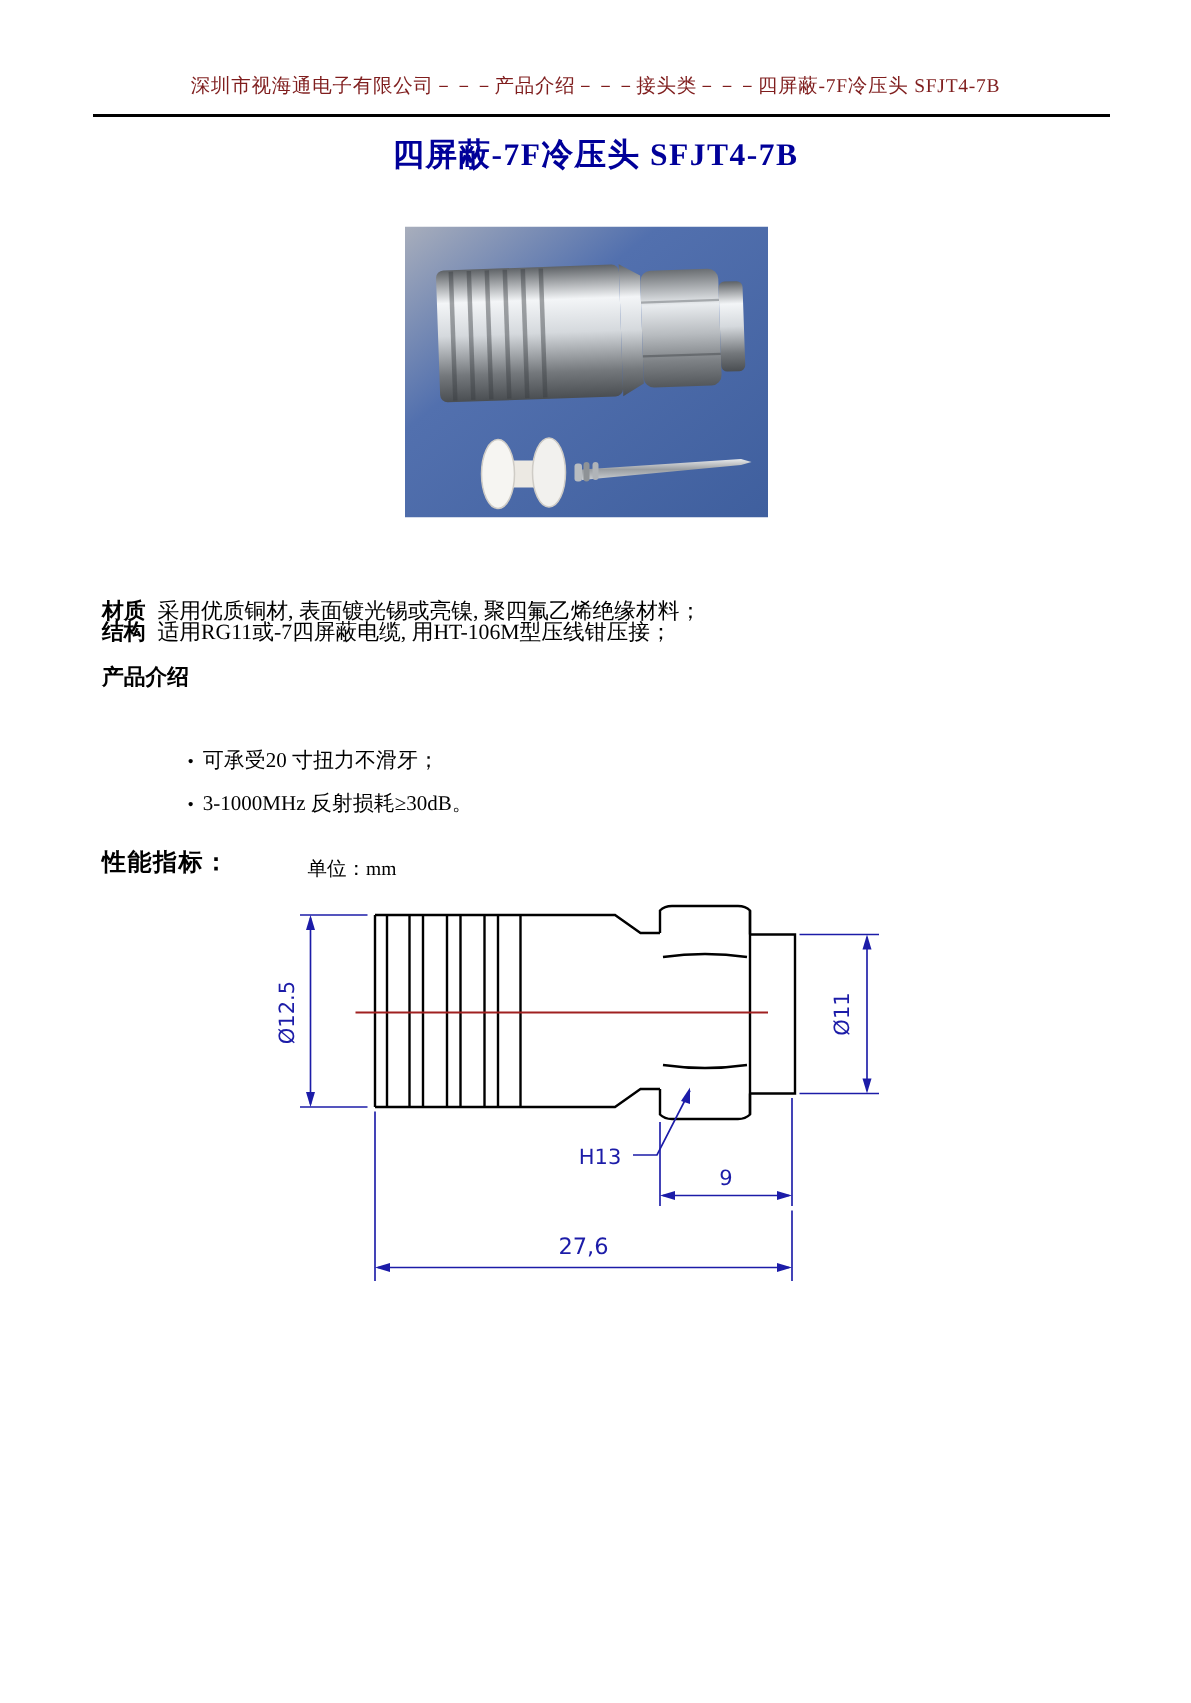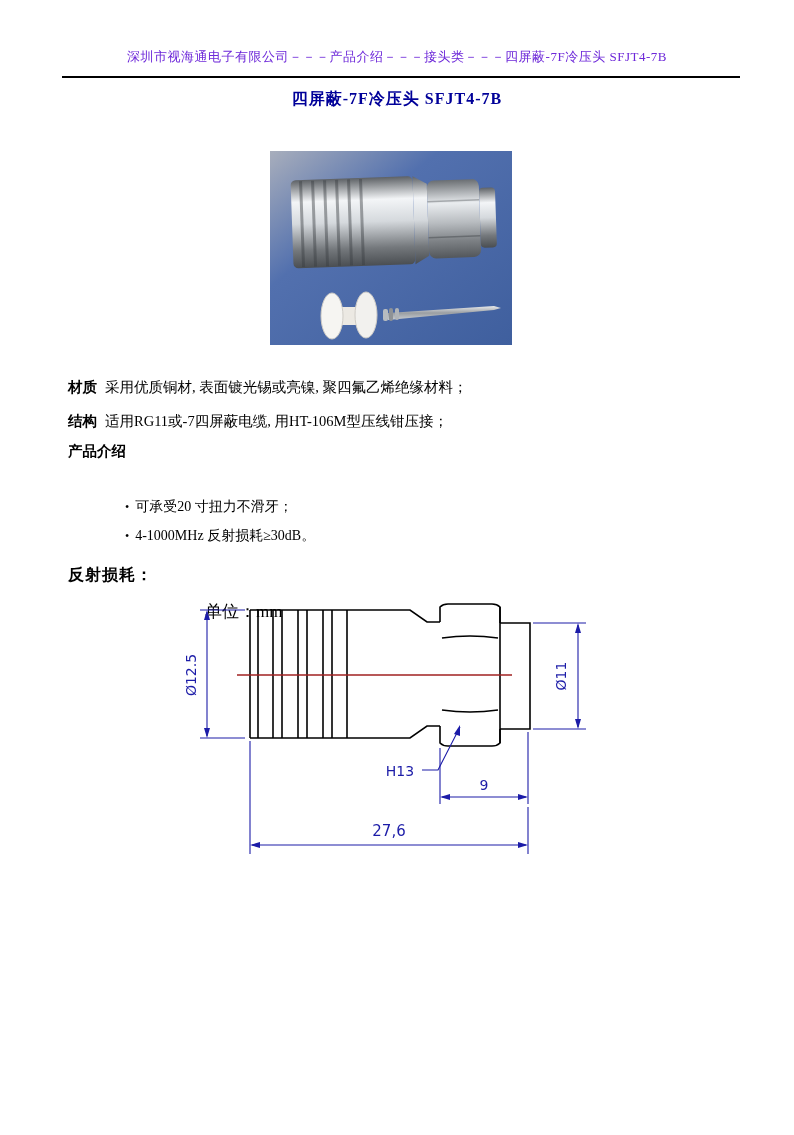--- a/index.html
+++ b/index.html
@@ -8,29 +8,29 @@
     width:794px;height:1135px;
     margin:0 auto;
     background:#ffffff;
     font-family:"Liberation Serif","DejaVu Serif",serif;
     color:#000;
     overflow:hidden;
   }
   .header-line{
     position:absolute;top:48px;left:0;width:100%;
     text-align:center;font-size:13px;letter-spacing:0.5px;
-    color:#6d28d9;
+    color:#7f1d1d;
   }
   .header-rule{
     position:absolute;top:76px;left:62px;width:678px;height:2px;
     background:#000;
   }
   .doc-title{
     position:absolute;top:89px;left:0;width:100%;
-    text-align:center;font-size:16px;font-weight:bold;
+    text-align:center;font-size:21px;font-weight:bold;
     letter-spacing:1px;
   }
   .photo{
     position:absolute;top:151px;left:270px;width:242px;height:194px;
   }
   .spec-line{
     position:absolute;left:68px;font-size:14.5px;white-space:nowrap;
   }
   .spec-label{font-weight:bold;margin-right:8px;}
   .perf-head{
@@ -38,21 +38,21 @@
   }
   .bullet-line{
     position:absolute;left:125px;font-size:14px;white-space:nowrap;
   }
   .bullet-dot{margin-right:6px;font-size:12px;}
   .dim-section-label{
     position:absolute;left:68px;top:565px;
     font-size:16px;font-weight:bold;letter-spacing:1px;
   }
   .unit-label{
-    position:absolute;left:205px;top:600px;font-size:17px;text-align:right;
+    position:absolute;left:205px;top:570px;font-size:13px;text-align:right;
   }
   .drawing{
     position:absolute;left:150px;top:592px;width:475px;height:290px;
   }
   svg text{font-family:"DejaVu Sans","Liberation Sans",sans-serif;}
 </style>
 </head>
 <body>
 
 <div class="page">
@@ -117,36 +117,36 @@
 
       <g>
         <polygon points="118,162 224,155 231,157 224,159 118,169" fill="url(#pinG)"></polygon>
         <rect x="113" y="158" width="5" height="12" rx="2" fill="#b8bcc0"></rect>
         <rect x="119" y="157" width="4" height="13" rx="2" fill="#8e9296"></rect>
         <rect x="125" y="157" width="4" height="12" rx="2" fill="#b0b4b8"></rect>
       </g>
     </svg>
   </div>
 
-  <div class="spec-line" style="top:378px">
+  <div class="spec-line" style="top:398px">
     <span class="spec-label">材质</span><span>采用优质铜材, 表面镀光锡或亮镍, 聚四氟乙烯绝缘材料；</span>
   </div>
   <div class="spec-line" style="top:412px">
     <span class="spec-label">结构</span><span>适用RG11或-7四屏蔽电缆, 用HT-106M型压线钳压接；</span>
   </div>
   <div class="perf-head" style="top:442px">产品介绍</div>
 
   <div class="bullet-line" style="top:498px">
     <span class="bullet-dot">•</span><span>可承受20 寸扭力不滑牙；</span>
   </div>
   <div class="bullet-line" style="top:527px">
-    <span class="bullet-dot">•</span><span>4-1000MHz 反射损耗≥30dB。</span>
-  </div>
-
-  <div class="dim-section-label">反射损耗：</div>
+    <span class="bullet-dot">•</span><span>3-1000MHz 反射损耗≥30dB。</span>
+  </div>
+
+  <div class="dim-section-label">性能指标：</div>
   <div class="unit-label">单位：mm</div>
 
   <div class="drawing">
     <svg width="475" height="290" viewBox="0 0 475 290">
 
       <g stroke="#000" stroke-width="1.6" fill="none">
 
         <path d="M100,18 L260,18 L277,30 L290,30 M100,146 L260,146 L277,134 L290,134"></path>
         <line x1="100" y1="18" x2="100" y2="146"></line>
 

